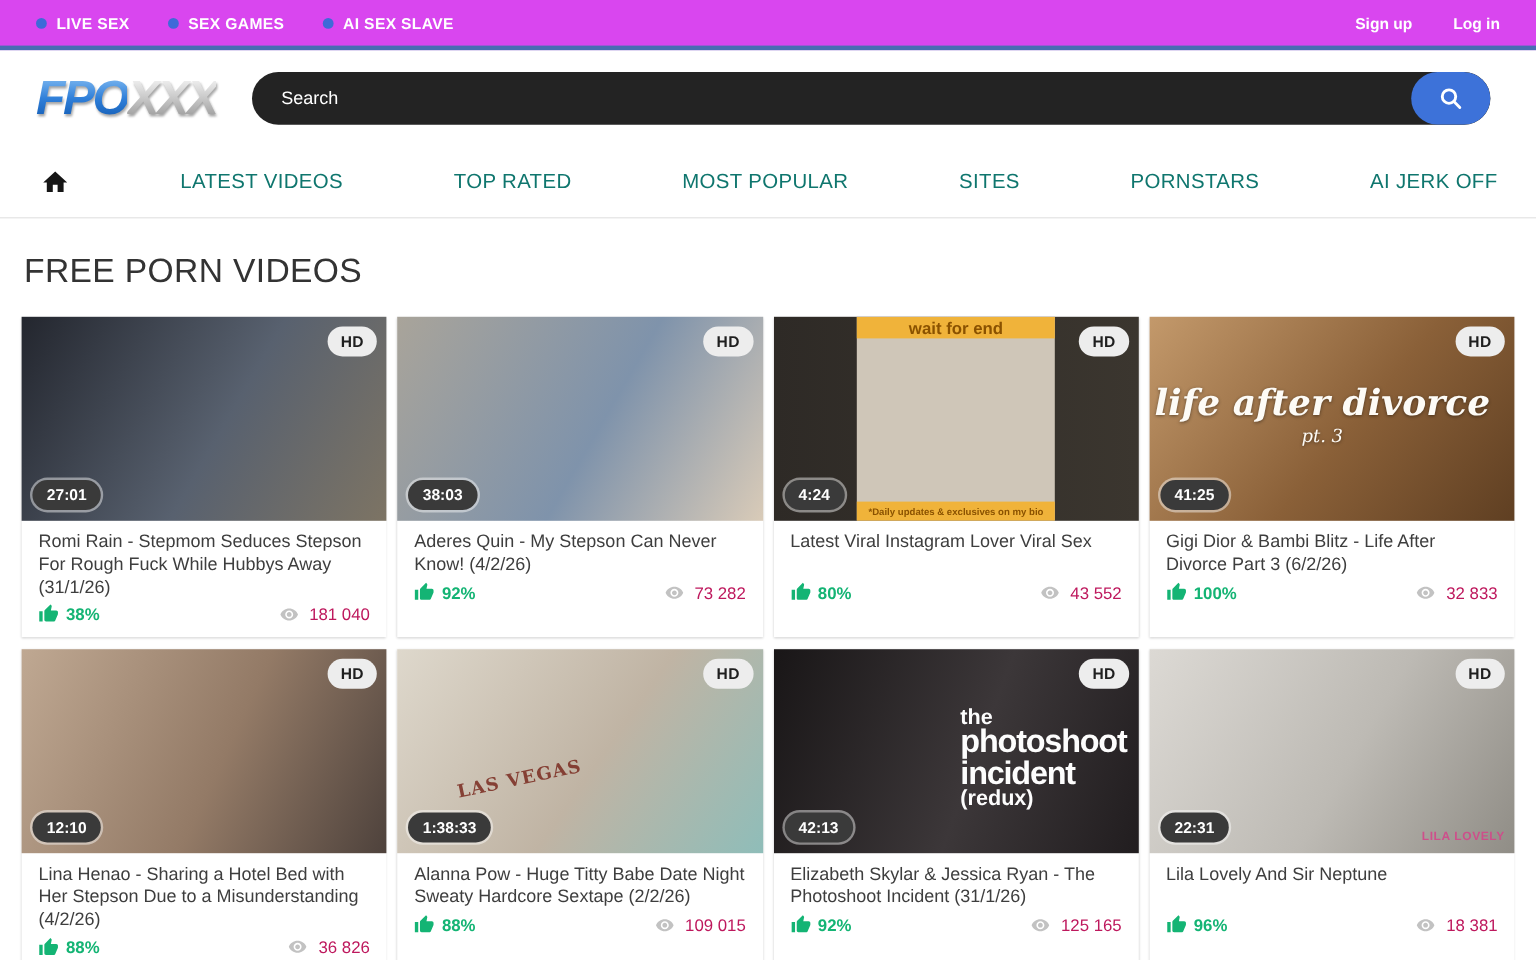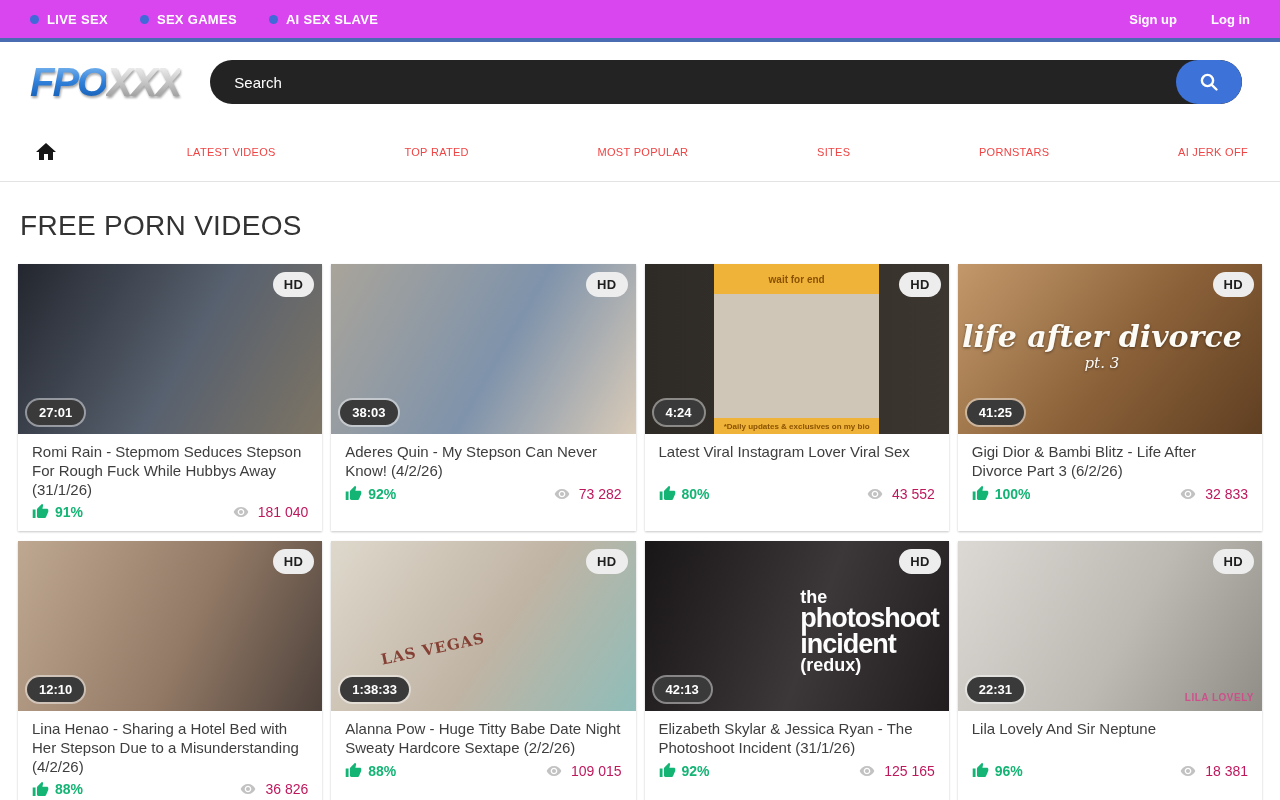--- a/index.html
+++ b/index.html
@@ -32,21 +32,21 @@
   .search-input { flex: 1; background: transparent; border: none; outline: none;
     color: #fff; font-size: 15px; padding: 0 24px; font-family: "Liberation Sans", sans-serif; }
   .search-input::placeholder { color: #fff; opacity: 1; }
   .search-btn { width: 66px; height: 44px; border: none; border-radius: 23px;
     background: #3d72d9; display: flex; align-items: center; justify-content: center; cursor: pointer; }
 
   
   .nav { height: 60px; display: flex; align-items: center; justify-content: space-between;
     padding: 0 32px 0 34px; background: #fff; border-bottom: 1px solid #e3e3e3; }
   .nav-home { cursor: pointer; display: flex; align-items: center; }
-  .nav-link { color: #ef4444; font-size: 11px; letter-spacing: .3px; cursor: pointer; }
+  .nav-link { color: #0f766e; font-size: 17px; letter-spacing: .3px; cursor: pointer; }
 
   
   .main { padding: 0 18px; }
   .page-title { font-size: 28px; font-weight: 400; color: #333; margin: 28px 0 22px 2px; letter-spacing: .3px; }
 
   .grid { display: grid; grid-template-columns: repeat(4, 1fr); gap: 10px 9px; }
   .card { background: #fff; box-shadow: 0 1px 2px rgba(0,0,0,.22); cursor: pointer; }
   .thumb { position: relative; height: 170px; overflow: hidden; }
 
   .hd-badge { position: absolute; top: 8px; right: 8px; background: #ededed; color: #1f1f1f;
@@ -61,21 +61,21 @@
   .stats { display: flex; justify-content: space-between; align-items: center; }
   .rating { display: flex; align-items: center; gap: 6px; color: #14b474; font-size: 14px; font-weight: 700; }
   .views { display: flex; align-items: center; gap: 7px; color: #be185d; font-size: 14px; }
   .icon { display: inline-flex; align-items: center; }
 
   
   .v-center { position: absolute; left: 23%; right: 23%; top: 0; bottom: 0; background: #cfc6b8; }
   .v-banner { position: absolute; left: 23%; right: 23%; background: #f0b33a; color: #8a5200;
     display: flex; align-items: center; justify-content: center; text-align: center;
     font-weight: 700; overflow: hidden; }
-  .v-banner.top { top: 0; height: 30px; font-size: 10px; }
+  .v-banner.top { top: 0; height: 18px; font-size: 14px; }
   .v-banner.bottom { bottom: 0; height: 16px; font-size: 8px; }
   .script-title { position: absolute; left: 0; right: 16px; top: 34%; text-align: center;
     color: #fdfbf6; font-family: "DejaVu Serif", serif; font-style: italic; font-weight: 700;
     font-size: 30px; text-shadow: 0 1px 3px rgba(0,0,0,.45); line-height: 1; }
   .script-sub { font-size: 15px; margin-top: 4px; font-weight: 400; }
   .poster-text { position: absolute; right: 10px; top: 28%; text-align: left; color: #fdfdfd;
     font-weight: 800; line-height: .95; text-transform: lowercase; }
   .poster-text .small { font-size: 18px; font-weight: 700; }
   .poster-text .big { font-size: 27px; letter-spacing: -1px; }
   .photo-text { position: absolute; left: 16%; top: 58%; transform: rotate(-12deg);
@@ -150,21 +150,21 @@
         </div>
         <div class="info">
           <h3 class="video-title">Romi Rain - Stepmom Seduces Stepson For Rough Fuck While Hubbys Away (31/1/26)</h3>
           <div class="stats">
             <span class="rating">
               <span class="icon">
                 <svg width="17" height="17" viewBox="0 0 24 24" fill="#14b474">
                   <path d="M1 21h4V9H1v12zM23 10c0-1.1-.9-2-2-2h-6.31l.95-4.57.03-.32c0-.41-.17-.79-.44-1.06L14.17 1 7.58 7.59C7.22 7.95 7 8.45 7 9v10c0 1.1.9 2 2 2h9c.83 0 1.54-.5 1.84-1.22l3.02-7.05c.09-.23.14-.47.14-.73v-2z"></path>
                 </svg>
               </span>
-              <span>91%</span>
+              <span>38%</span>
             </span>
             <span class="views">
               <span class="icon">
                 <svg width="20" height="16" viewBox="0 0 24 24" fill="#c2c2c2">
                   <path d="M12 4.5C7 4.5 2.7 7.6 1 12c1.7 4.4 6 7.5 11 7.5s9.3-3.1 11-7.5c-1.7-4.4-6-7.5-11-7.5zm0 12.5c-2.8 0-5-2.2-5-5s2.2-5 5-5 5 2.2 5 5-2.2 5-5 5zm0-8c-1.7 0-3 1.3-3 3s1.3 3 3 3 3-1.3 3-3-1.3-3-3-3z"></path>
                 </svg>
               </span>
               <span>181 040</span>
             </span>
           </div>

